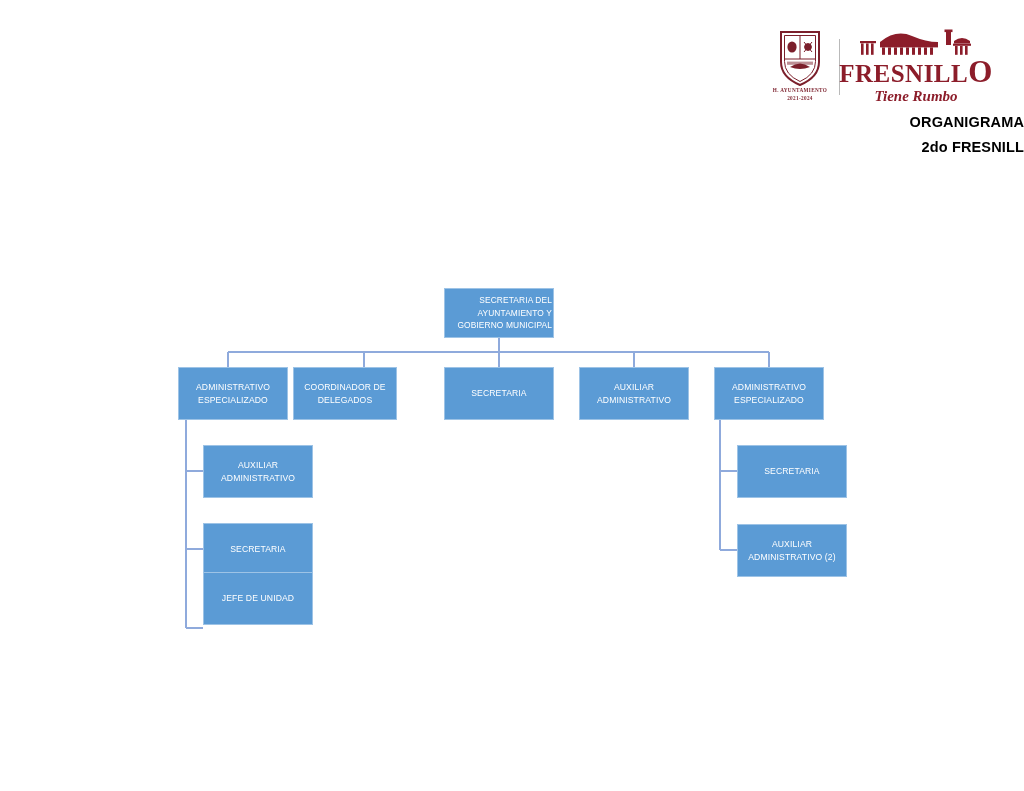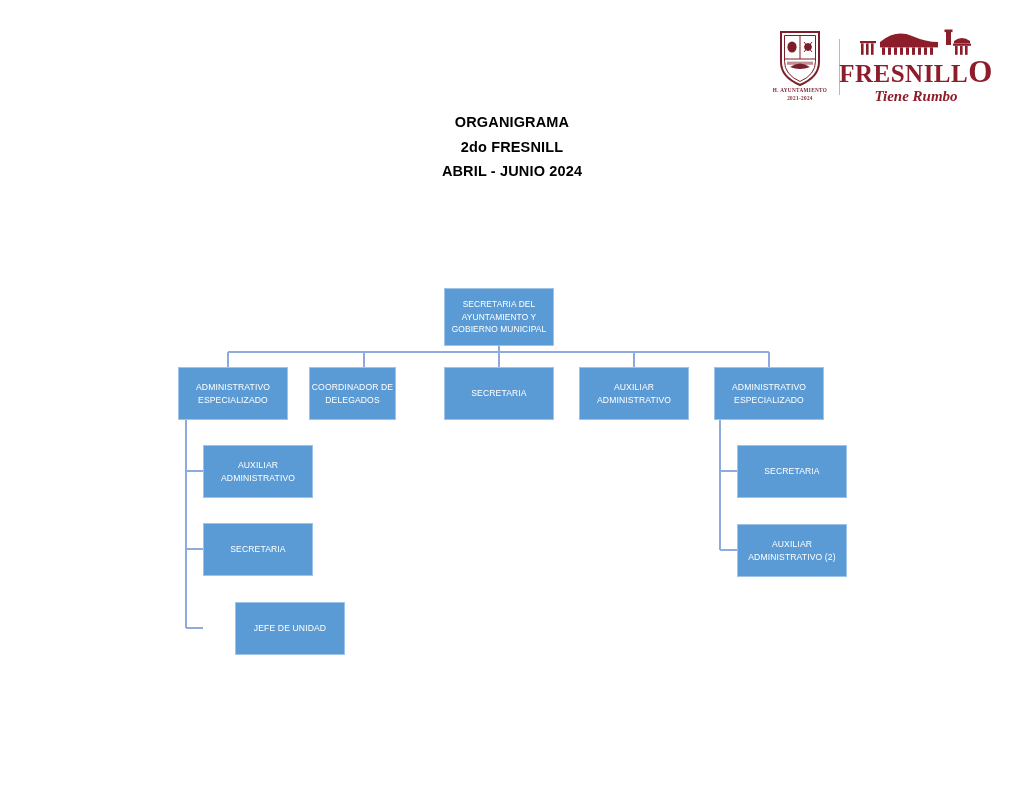--- a/index.html
+++ b/index.html
@@ -80,20 +80,21 @@
     width: 1024px;
     text-align: center;
   }
   #title-block .title-line {
     font-size: 14.5px;
     font-weight: bold;
     letter-spacing: .15px;
     line-height: 24.5px;
     color: #000000;
     white-space: nowrap;
+    text-align: right;
   }
 
   
   #chart-canvas {
     position: absolute;
     left: 0;
     top: 0;
     width: 1024px;
     height: 791px;
   }
@@ -184,21 +185,20 @@
     <div id="wordmark-text"><span>FRESNILL</span><span class="big-o">O</span></div>
     <svg id="tagline-svg" width="120" height="20" viewBox="0 0 120 20">
       <text x="60" y="15" text-anchor="middle" font-family="Liberation Serif, serif" font-size="15" font-style="italic" font-weight="bold" fill="#8c1d2a">Tiene Rumbo</text>
     </svg>
   </div>
 </div>
 
 <div id="title-block">
   <div class="title-line">ORGANIGRAMA</div>
   <div class="title-line">2do FRESNILL</div>
-  <div class="title-line">ABRIL - JUNIO 2024</div>
 </div>
 
 <div id="chart-canvas">
 
   <svg id="connector-layer">
     <g stroke="#8faadc" stroke-width="1.4" fill="none" shape-rendering="crispEdges">
 
       <line x1="499" y1="338" x2="499" y2="367"></line>
 
       <line x1="228" y1="352" x2="769" y2="352"></line>
@@ -213,31 +213,31 @@
       <line x1="186" y1="471" x2="203" y2="471"></line>
       <line x1="186" y1="549" x2="203" y2="549"></line>
       <line x1="186" y1="628" x2="203" y2="628"></line>
 
       <line x1="720" y1="420" x2="720" y2="550"></line>
       <line x1="720" y1="471" x2="737" y2="471"></line>
       <line x1="720" y1="550" x2="737" y2="550"></line>
     </g>
   </svg>
 
-  <div class="node-box root" style="left:444px; top:288px; width:110px; height:58px;">
+  <div class="node-box root" style="left:444px; top:288px; width:110px; height:50px;text-align:right;">
     <span class="node-label">SECRETARIA DEL
 AYUNTAMIENTO Y
 GOBIERNO MUNICIPAL</span>
   </div>
 
   <div class="node-box" style="left:178px; top:367px; width:110px; height:53px;">
     <span class="node-label">ADMINISTRATIVO
 ESPECIALIZADO</span>
   </div>
-  <div class="node-box" style="left:309px; top:367px; width:87px; height:53px;">
+  <div class="node-box" style="left:293px; top:367px; width:104px; height:53px;">
     <span class="node-label">COORDINADOR DE
 DELEGADOS</span>
   </div>
   <div class="node-box" style="left:444px; top:367px; width:110px; height:53px;">
     <span class="node-label">SECRETARIA</span>
   </div>
   <div class="node-box" style="left:579px; top:367px; width:110px; height:53px;">
     <span class="node-label">AUXILIAR
 ADMINISTRATIVO</span>
   </div>
@@ -246,21 +246,21 @@
 ESPECIALIZADO</span>
   </div>
 
   <div class="node-box" style="left:203px; top:445px; width:110px; height:53px;">
     <span class="node-label">AUXILIAR
 ADMINISTRATIVO</span>
   </div>
   <div class="node-box" style="left:203px; top:523px; width:110px; height:53px;">
     <span class="node-label">SECRETARIA</span>
   </div>
-  <div class="node-box" style="left:203px; top:602px; width:110px; height:53px;margin-left:32px;">
+  <div class="node-box" style="left:203px; top:572px; width:110px; height:53px;">
     <span class="node-label">JEFE DE UNIDAD</span>
   </div>
 
   <div class="node-box" style="left:737px; top:445px; width:110px; height:53px;">
     <span class="node-label">SECRETARIA</span>
   </div>
   <div class="node-box" style="left:737px; top:524px; width:110px; height:53px;">
     <span class="node-label">AUXILIAR
 ADMINISTRATIVO (2)</span>
   </div>

